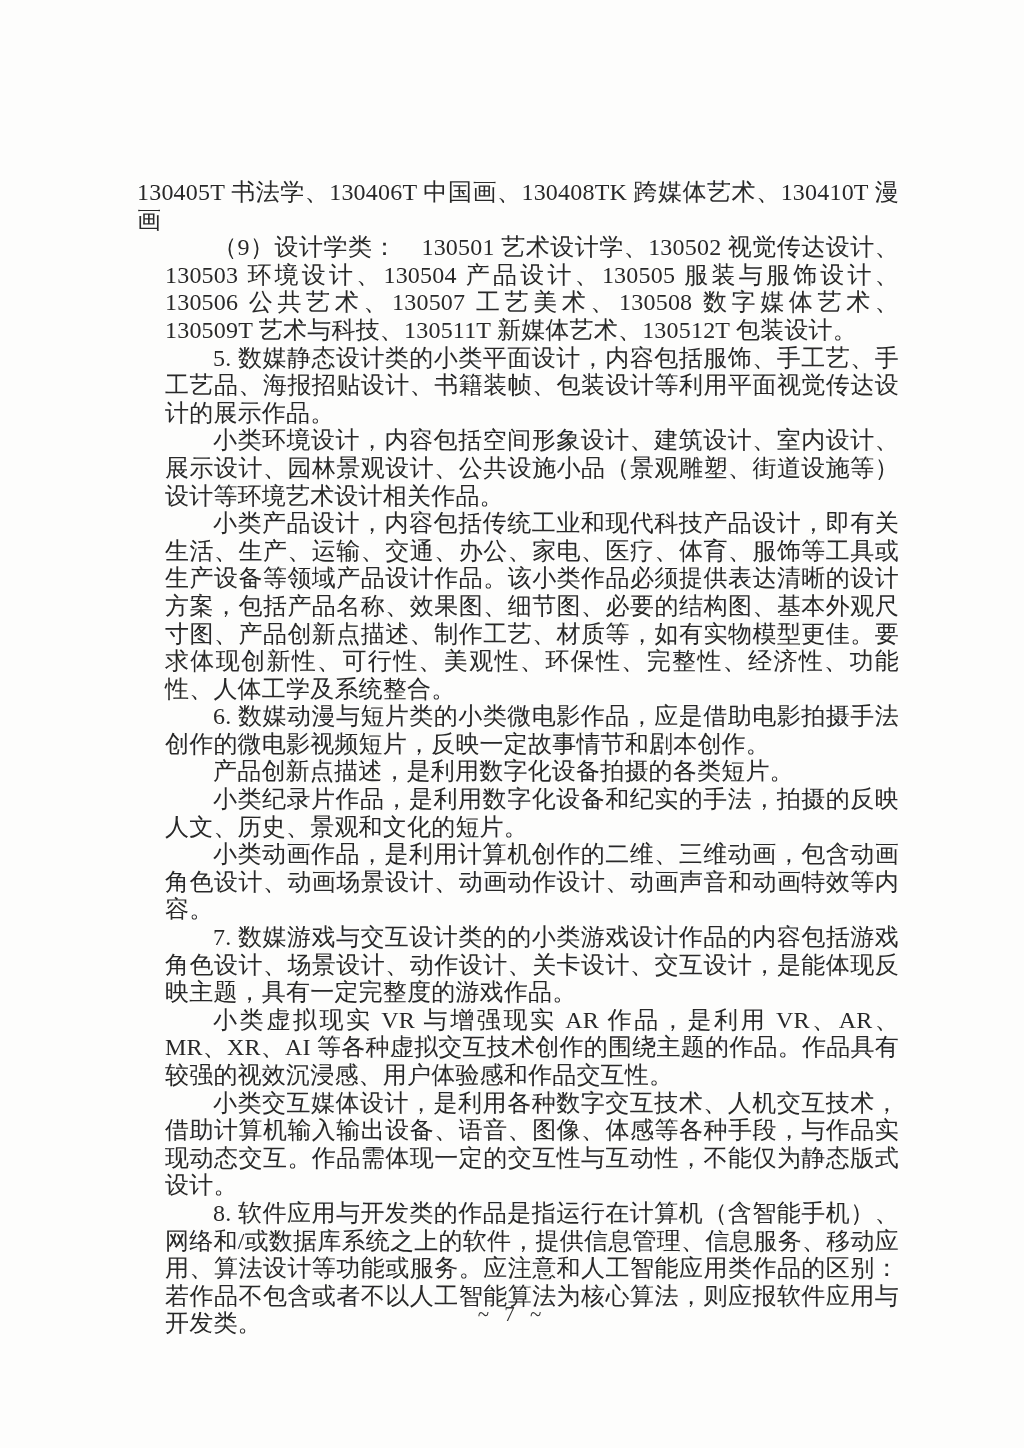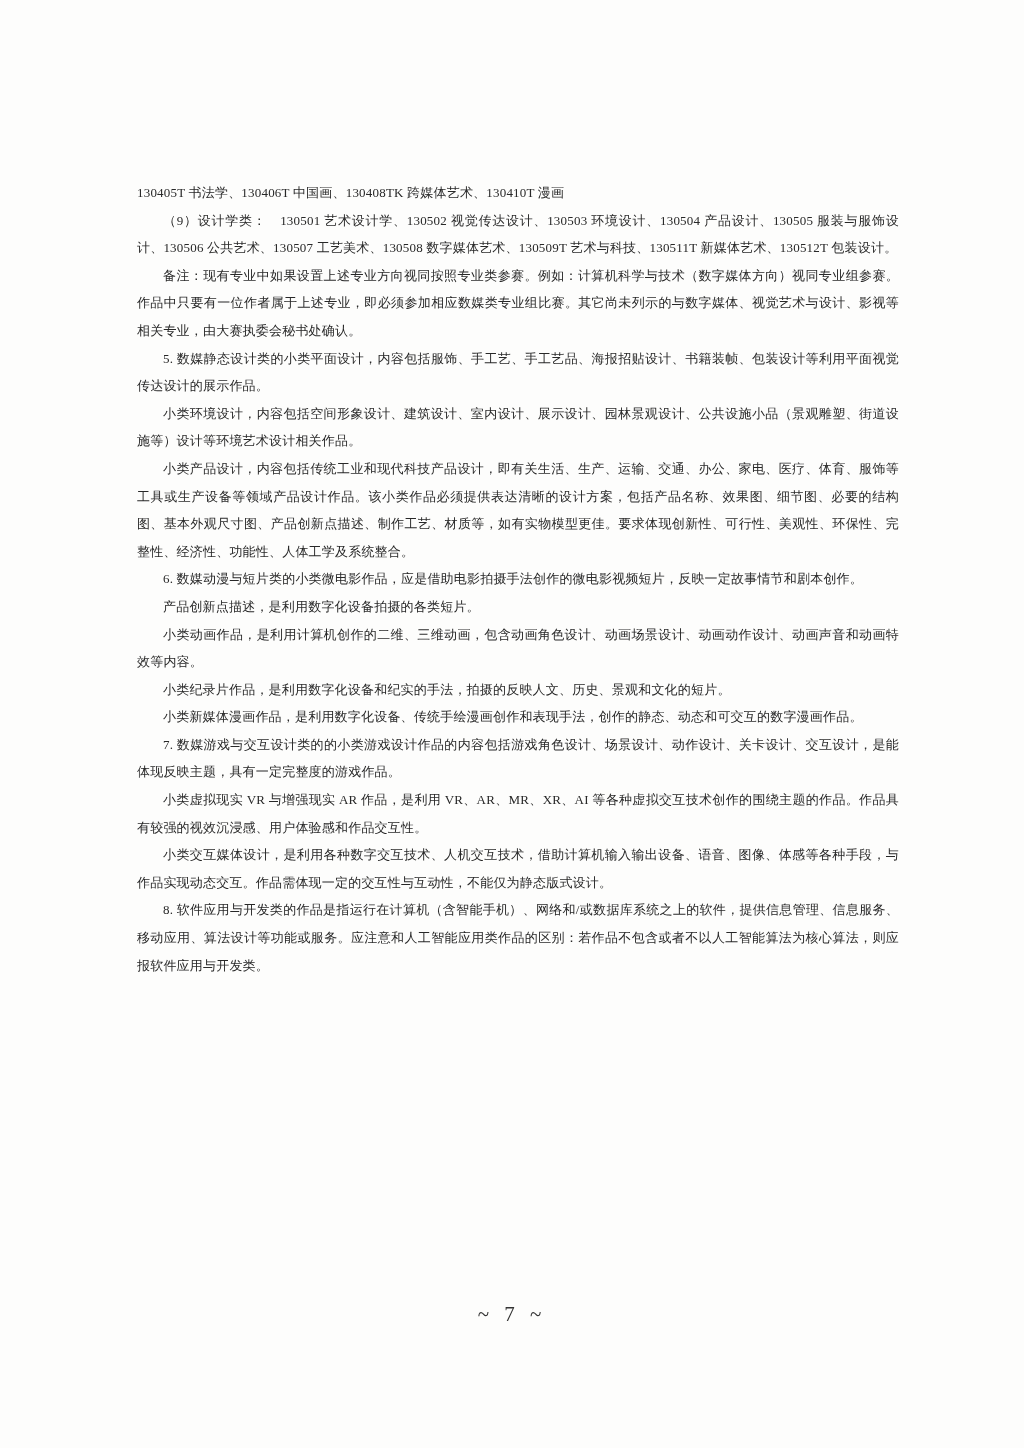--- a/index.html
+++ b/index.html
@@ -15,60 +15,59 @@
     background: #fdfdfc;
     color: #282828;
     font-family: "Liberation Serif", "DejaVu Serif", serif;
     overflow: hidden;
   }
   .text-block {
     position: absolute;
     left: 137px;
     top: 179px;
     width: 762px;
-    font-size: 13px;
+    font-size: 24px;
     line-height: 27.6px;
     text-align: justify;
     text-justify: inter-ideograph;
     letter-spacing: 0.2px;
   }
   .text-block p {
     margin: 0;
     padding: 0;
   }
   .text-block p.indent {
     text-indent: 2em;
+    margin-left: 28px;
   }
   .page-footer {
     position: absolute;
     top: 1302px;
     left: 0;
     width: 1024px;
     text-align: center;
     font-size: 21px;
     letter-spacing: 5px;
     color: #333333;
   }
 </style>
 </head>
 <body>
 
 <div class="page">
   <div class="text-block">
     <p>130405T 书法学、130406T 中国画、130408TK 跨媒体艺术、130410T 漫画</p>
     <p class="indent">（9）设计学类：　130501 艺术设计学、130502 视觉传达设计、130503 环境设计、130504 产品设计、130505 服装与服饰设计、130506 公共艺术、130507 工艺美术、130508 数字媒体艺术、130509T 艺术与科技、130511T 新媒体艺术、130512T 包装设计。</p>
-    <p class="indent">备注：现有专业中如果设置上述专业方向视同按照专业类参赛。例如：计算机科学与技术（数字媒体方向）视同专业组参赛。作品中只要有一位作者属于上述专业，即必须参加相应数媒类专业组比赛。其它尚未列示的与数字媒体、视觉艺术与设计、影视等相关专业，由大赛执委会秘书处确认。</p>
     <p class="indent">5. 数媒静态设计类的小类平面设计，内容包括服饰、手工艺、手工艺品、海报招贴设计、书籍装帧、包装设计等利用平面视觉传达设计的展示作品。</p>
     <p class="indent">小类环境设计，内容包括空间形象设计、建筑设计、室内设计、展示设计、园林景观设计、公共设施小品（景观雕塑、街道设施等）设计等环境艺术设计相关作品。</p>
     <p class="indent">小类产品设计，内容包括传统工业和现代科技产品设计，即有关生活、生产、运输、交通、办公、家电、医疗、体育、服饰等工具或生产设备等领域产品设计作品。该小类作品必须提供表达清晰的设计方案，包括产品名称、效果图、细节图、必要的结构图、基本外观尺寸图、产品创新点描述、制作工艺、材质等，如有实物模型更佳。要求体现创新性、可行性、美观性、环保性、完整性、经济性、功能性、人体工学及系统整合。</p>
     <p class="indent">6. 数媒动漫与短片类的小类微电影作品，应是借助电影拍摄手法创作的微电影视频短片，反映一定故事情节和剧本创作。</p>
     <p class="indent">产品创新点描述，是利用数字化设备拍摄的各类短片。</p>
+    <p class="indent">小类纪录片作品，是利用数字化设备和纪实的手法，拍摄的反映人文、历史、景观和文化的短片。</p>
     <p class="indent">小类动画作品，是利用计算机创作的二维、三维动画，包含动画角色设计、动画场景设计、动画动作设计、动画声音和动画特效等内容。</p>
-    <p class="indent">小类纪录片作品，是利用数字化设备和纪实的手法，拍摄的反映人文、历史、景观和文化的短片。</p>
-    <p class="indent">小类新媒体漫画作品，是利用数字化设备、传统手绘漫画创作和表现手法，创作的静态、动态和可交互的数字漫画作品。</p>
     <p class="indent">7. 数媒游戏与交互设计类的的小类游戏设计作品的内容包括游戏角色设计、场景设计、动作设计、关卡设计、交互设计，是能体现反映主题，具有一定完整度的游戏作品。</p>
     <p class="indent">小类虚拟现实 VR 与增强现实 AR 作品，是利用 VR、AR、MR、XR、AI 等各种虚拟交互技术创作的围绕主题的作品。作品具有较强的视效沉浸感、用户体验感和作品交互性。</p>
     <p class="indent">小类交互媒体设计，是利用各种数字交互技术、人机交互技术，借助计算机输入输出设备、语音、图像、体感等各种手段，与作品实现动态交互。作品需体现一定的交互性与互动性，不能仅为静态版式设计。</p>
     <p class="indent">8. 软件应用与开发类的作品是指运行在计算机（含智能手机）、网络和/或数据库系统之上的软件，提供信息管理、信息服务、移动应用、算法设计等功能或服务。应注意和人工智能应用类作品的区别：若作品不包含或者不以人工智能算法为核心算法，则应报软件应用与开发类。</p>
   </div>
 
   <div class="page-footer">~ 7 ~</div>
 </div>
 
 </body></html>

